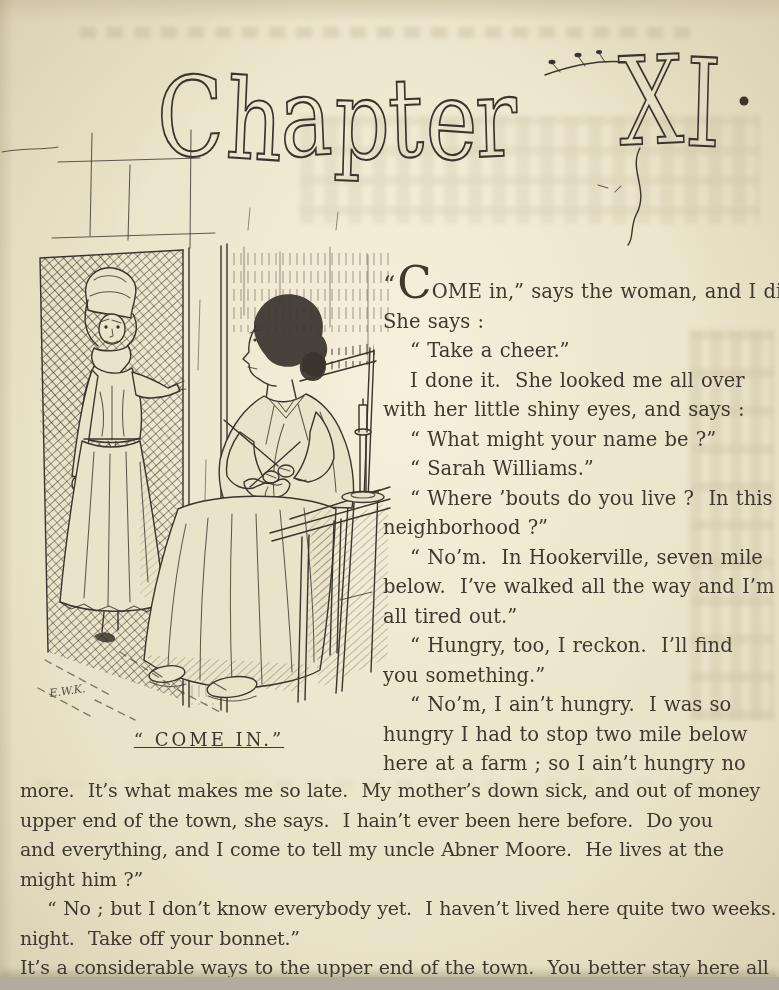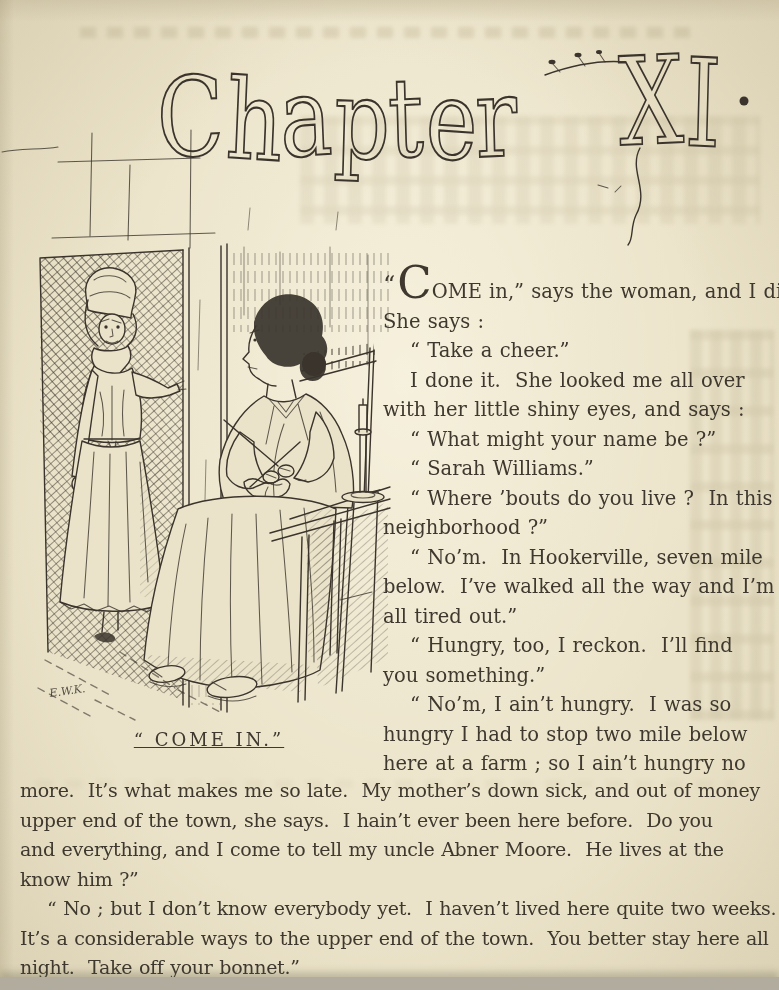--- a/index.html
+++ b/index.html
@@ -246,21 +246,21 @@
       <div class="tline indent">“ No’m, I ain’t hungry.&nbsp; I was so</div>
       <div class="tline">hungry I had to stop two mile below</div>
       <div class="tline">here at a farm ; so I ain’t hungry no</div>
     </div>
 
   <div id="wide-col" class="textcol">
 
   <div class="tline">more.&nbsp; It’s what makes me so late.&nbsp; My mother’s down sick, and out of money</div>
       <div class="tline">upper end of the town, she says.&nbsp; I hain’t ever been here before.&nbsp; Do you</div>
       <div class="tline">and everything, and I come to tell my uncle Abner Moore.&nbsp; He lives at the</div>
-      <div class="tline">know him ?”</div>
+      <div class="tline">might him ?”</div>
       <div class="tline indent">“ No ; but I don’t know everybody yet.&nbsp; I haven’t lived here quite two weeks.</div>
+      <div class="tline">night.&nbsp; Take off your bonnet.”</div>
       <div class="tline">It’s a considerable ways to the upper end of the town.&nbsp; You better stay here all</div>
-      <div class="tline">night.&nbsp; Take off your bonnet.”</div>
     </div>
 
   <div class="edge-left"></div>
   <div class="edge-bottom"></div>
 </div>
 
 </body></html>

